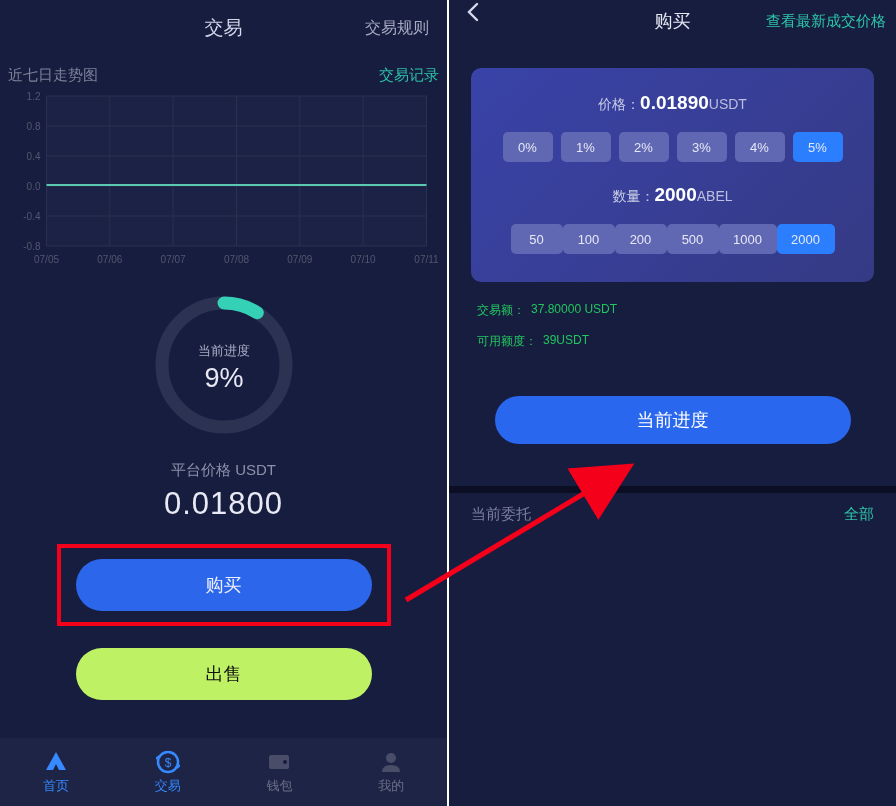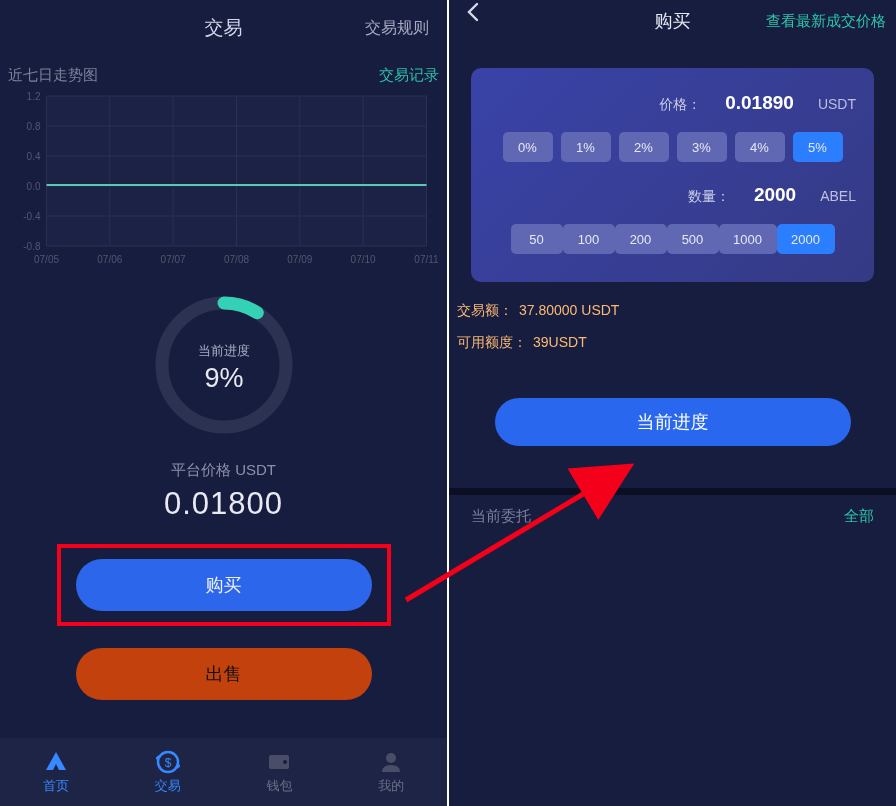--- a/index.html
+++ b/index.html
@@ -98,21 +98,21 @@
       width: 296px;
       height: 52px;
       border-radius: 28px;
       display: flex;
       align-items: center;
       justify-content: center;
       font-size: 18px;
       cursor: pointer;
     }
     .btn-buy { background: #2c66ea; color: #eef1fc; }
-    .btn-sell { background: #c2410c; color: #111; }
+    .btn-sell { background: #bef264; color: #111; }
     
     .bottom-nav {
       position: absolute;
       bottom: 0; left: 0; right: 0;
       height: 68px;
       background: #1e2446;
       display: flex;
       justify-content: space-around;
       align-items: center;
     }
@@ -134,23 +134,23 @@
     .right-header .latest-link { position: absolute; right: 10px; color: #2cc4a9; font-size: 15px; }
     
     .buy-card {
       margin: 26px 22px 0 22px;
       background: linear-gradient(135deg, #3943a8, #353a84);
       border-radius: 10px;
       padding: 24px 18px;
     }
     .card-row {
       display: flex;
-      justify-content: flex-end;
+      justify-content: center;
       align-items: baseline;
-      gap: 24px;
+      gap: 0;
       color: #d8daf0;
       font-size: 15px;
     }
     .card-row .k { color: #cacde6; font-size: 14px; }
     .card-row .v { color: #fff; font-size: 19px; font-weight: 600; }
     .card-row .u { color: #bdbfe0; font-size: 14px; }
     .chip-row {
       display: flex;
       justify-content: center;
       gap: 8px;
@@ -168,21 +168,21 @@
       align-items: center;
       justify-content: center;
       cursor: pointer;
     }
     .chip.selected { background: #2b7fff; }
     .card-row.qty { margin-top: 22px; }
     .chip-row.amounts { gap: 0; margin-top: 18px; }
     .chip-row.amounts .chip { min-width: 52px; }
     .chip-row.amounts .chip.wide { min-width: 58px; }
     
-    .info-block { padding: 20px 24px 0 8px; color: #fdba74; font-size: 14px; }
+    .info-block { padding: 20px 24px 0 28px; color: #22c55e; font-size: 12px; }
     .info-block .line { display: flex; gap: 6px; }
     .info-block .line + .line { margin-top: 14px; }
     
     .confirm-wrap { display: flex; justify-content: center; margin-top: 46px; }
     .confirm-btn {
       width: 356px;
       height: 48px;
       border-radius: 26px;
       background: #2a67ef;
       color: #fff;

